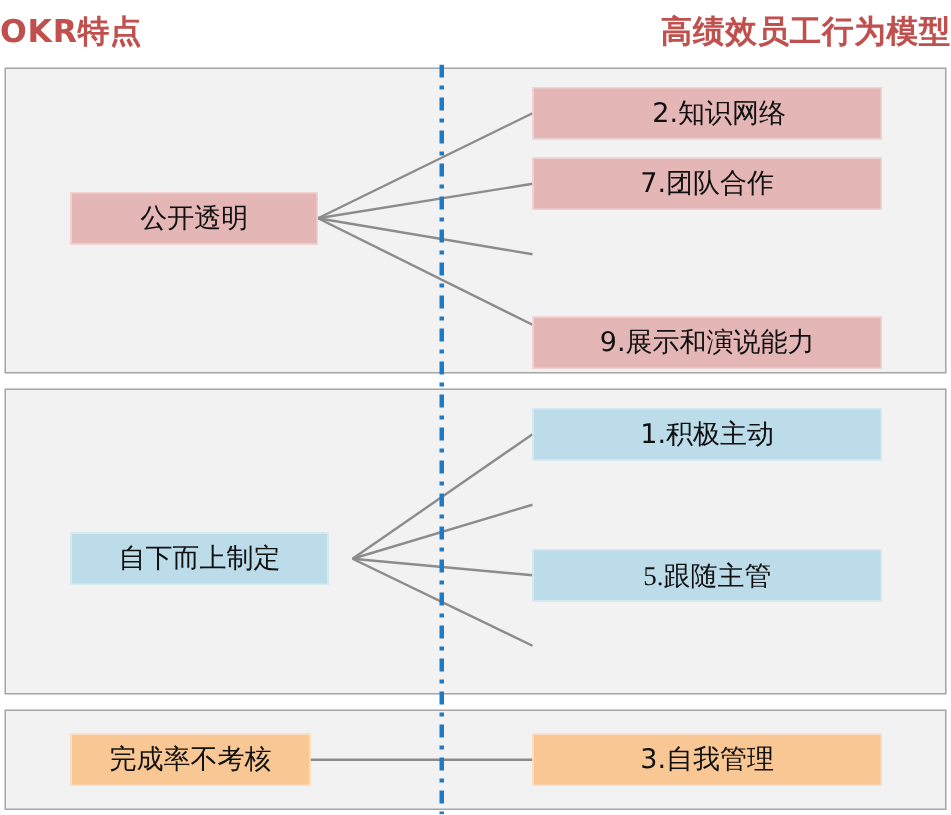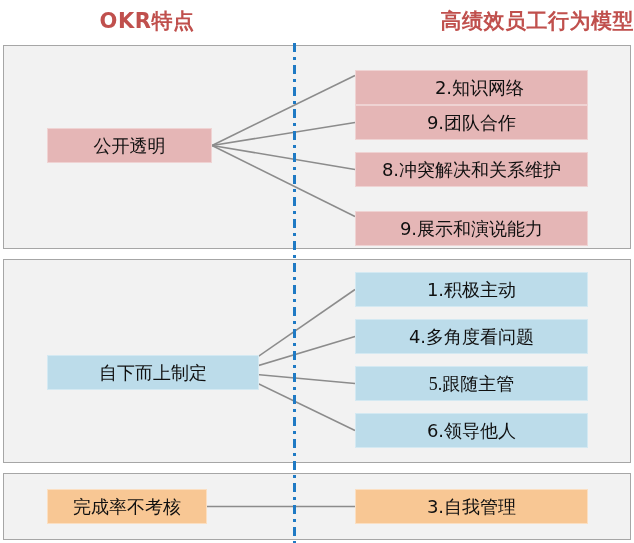--- a/index.html
+++ b/index.html
@@ -22,21 +22,21 @@
   .hdr {
     position: absolute;
     top: 6px;
     font-size: 21px;
     font-weight: bold;
     color: #C0504D;
     letter-spacing: 0.5px;
     white-space: nowrap;
     line-height: 30px;
   }
-  .hdr-left  { left: 0;   width: 294px; text-align: center; }
+  .hdr-left  { left: 0;   width: 294px; }
   .hdr-right { left: 294px; width: 340px; text-align: right; }
 
   
   .panel {
     position: absolute;
     left: 3px;
     width: 628px;
     background: #F2F2F2;
     border: 1px solid #A6A6A6;
     box-sizing: border-box;
@@ -72,26 +72,26 @@
     font-size: 18px;
     color: #101010;
     white-space: nowrap;
     line-height: 1;
   }
   .box.pink   { background: #E5B6B6; border: 1px solid #EFD3D3; }
   .box.blue   { background: #BCDCEA; border: 1px solid #D4E9F2; }
   .box.orange { background: #F8C794; border: 1px solid #FBDFC2; }
 
   .box-left  { left: 47px;  width: 165px; height: 35px; }
-  #left-2    { left: 47px;  width: 212px; height: 35px; text-align: right; }
+  #left-2    { left: 47px;  width: 172px; height: 35px; text-align: right; }
   #left-3    { left: 47px;  width: 160px; height: 35px; }
   .box-right { left: 355px; width: 233px; height: 35px; }
 
   
-  #r1-0 { top: 70px; padding-left: 16px;  }
+  #r1-0 { top: 58px; padding-left: 16px;  }
   #r1-1 { top: 105px; }
   #r1-2 { top: 152px; }
   #r1-3 { top: 199px; margin-top: 12px; }
   #left-1 { top: 128px; }
 
   
   #r2-0 { top: 272px; text-align: center; }
   #r2-1 { top: 319px; }
   #r2-2 { top: 366px; font-family: Liberation Serif, serif; }
   #r2-3 { top: 413px; }
@@ -134,26 +134,23 @@
     <line x1="235" y1="372.5" x2="355" y2="383.5"></line>
     <line x1="235" y1="372.5" x2="355" y2="430.5"></line>
 
     <line x1="207" y1="506.5" x2="355" y2="506.5"></line>
   </svg>
 
   <div class="divider" id="divider-main"></div>
 
   <div class="box box-left pink" id="left-1">公开透明</div>
   <div class="box box-right pink" id="r1-0">2.知识网络</div>
-  <div class="box box-right pink" id="r1-1">9.团队合作</div>
-  <div class="box box-right pink" id="r1-2">8.冲突解决和关系维护</div>
+  <div class="box box-right pink" id="r1-1">7.团队合作</div>
   <div class="box box-right pink" id="r1-3">9.展示和演说能力</div>
 
   <div class="box blue" id="left-2">自下而上制定</div>
   <div class="box box-right blue" id="r2-0">1.积极主动</div>
-  <div class="box box-right blue" id="r2-1">4.多角度看问题</div>
   <div class="box box-right blue" id="r2-2">5.跟随主管</div>
-  <div class="box box-right blue" id="r2-3">6.领导他人</div>
 
   <div class="box orange" id="left-3">完成率不考核</div>
   <div class="box box-right orange" id="r3-0">3.自我管理</div>
 
 </div>
 
 </body></html>

